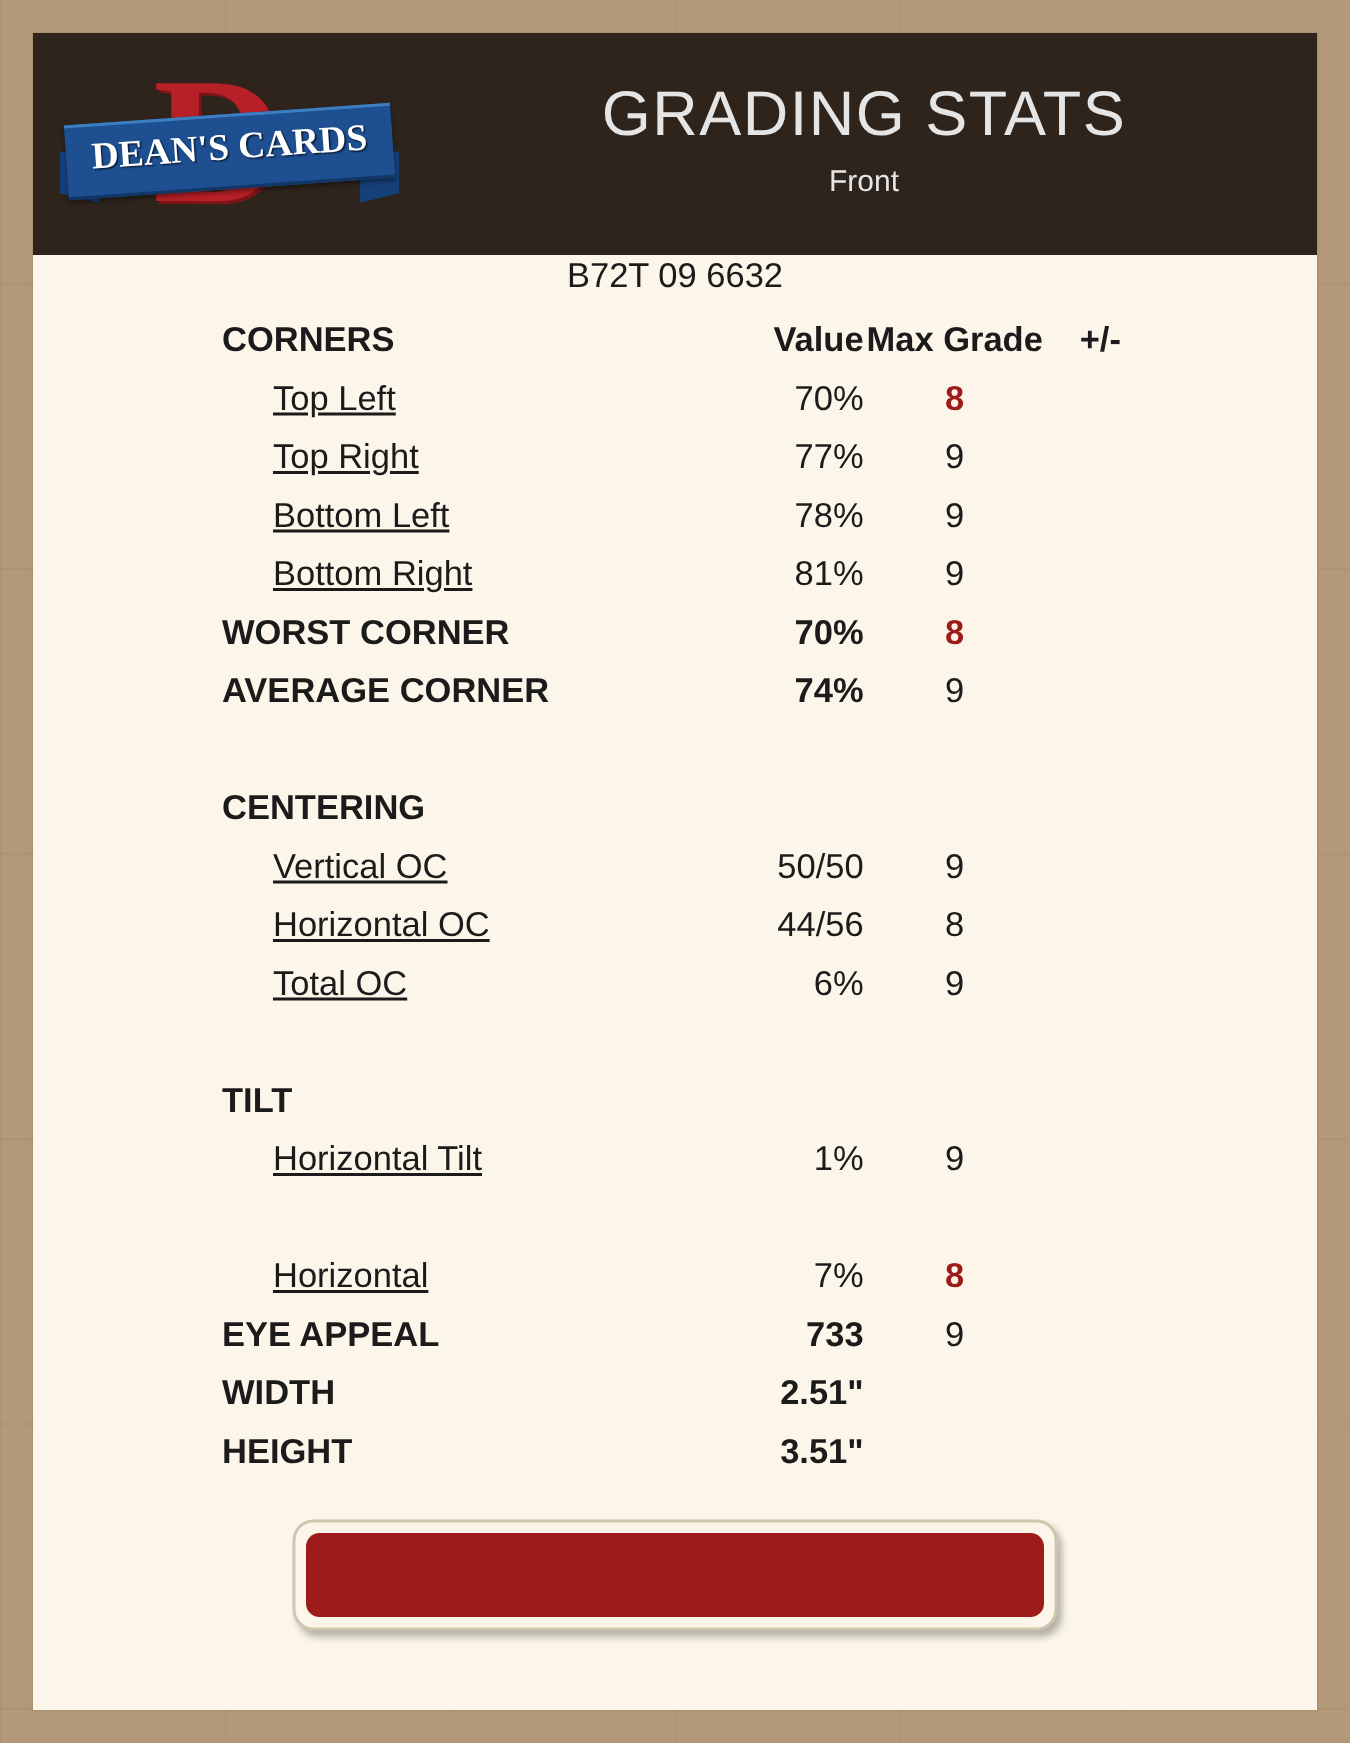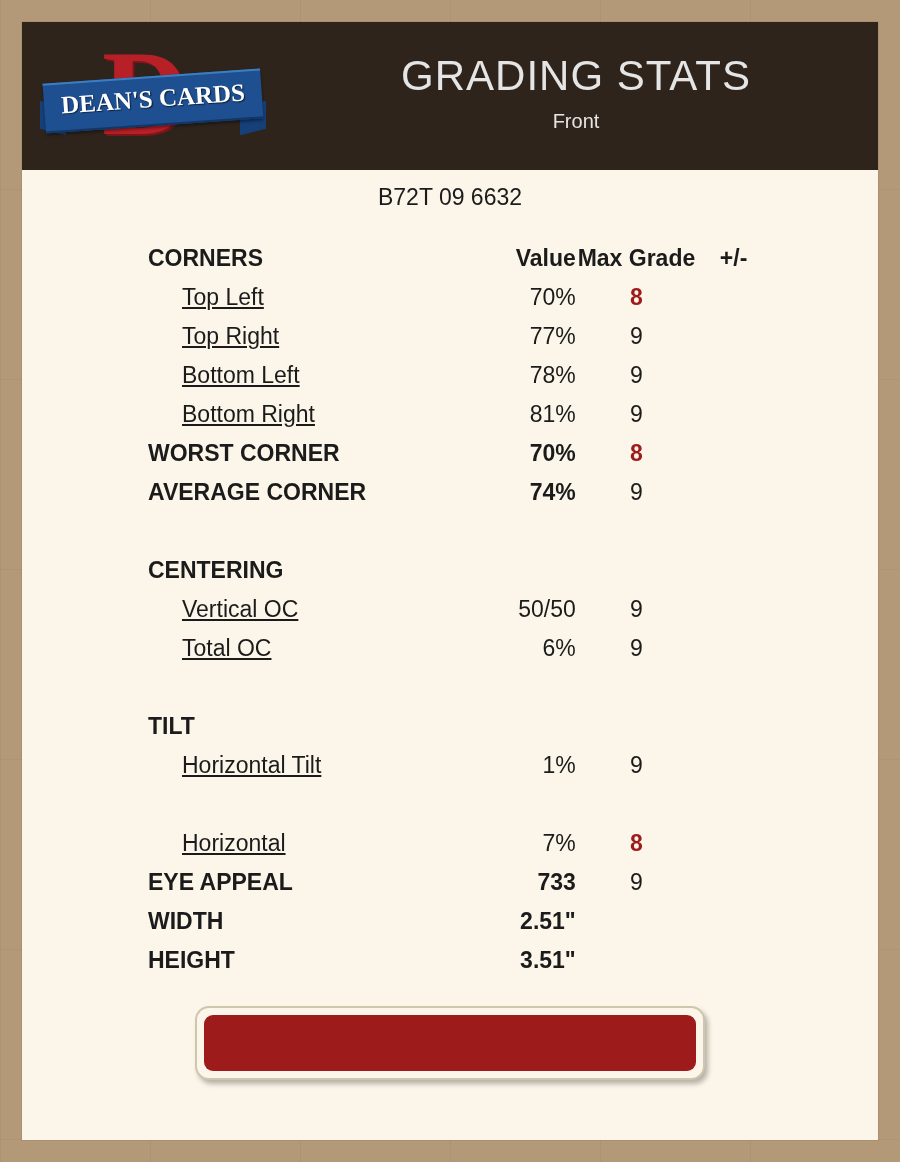--- a/index.html
+++ b/index.html
@@ -129,25 +129,25 @@
     font-size: 25px;
     font-weight: bold;
     color: #1b1b1b;
     margin-top: 42px;
     letter-spacing: 0.2px;
   }
   .card-code {
     text-align: center;
     font-size: 23px;
     color: #1b1b1b;
-    margin-top: 14px;
+    margin-top: 0;
   }
 
   table.stats {
-    margin: 28px auto 0 auto;
+    margin: 10px auto 0 auto;
     border-collapse: collapse;
     width: 640px;
     font-size: 23px;
     color: #1b1b1b;
   }
   table.stats td {
     padding: 2px 0;
     height: 35px;
     vertical-align: middle;
   }
@@ -268,20 +268,26 @@
             <td class="col-max"></td>
             <td class="col-pm"></td>
           </tr>
           <tr>
             <td class="col-label indent ">Vertical OC</td>
             <td class="col-value">50/50</td>
             <td class="col-max">9</td>
             <td class="col-pm"></td>
           </tr>
           <tr>
+            <td class="col-label indent ">Horizontal OC</td>
+            <td class="col-value">44/56</td>
+            <td class="col-max">8</td>
+            <td class="col-pm"></td>
+          </tr>
+          <tr>
             <td class="col-label indent ">Total OC</td>
             <td class="col-value">6%</td>
             <td class="col-max">9</td>
             <td class="col-pm"></td>
           </tr>
           <tr class="spacer">
             <td colspan="4"></td>
           </tr>
           <tr>
             <td class="col-label hdr-section">TILT</td>

